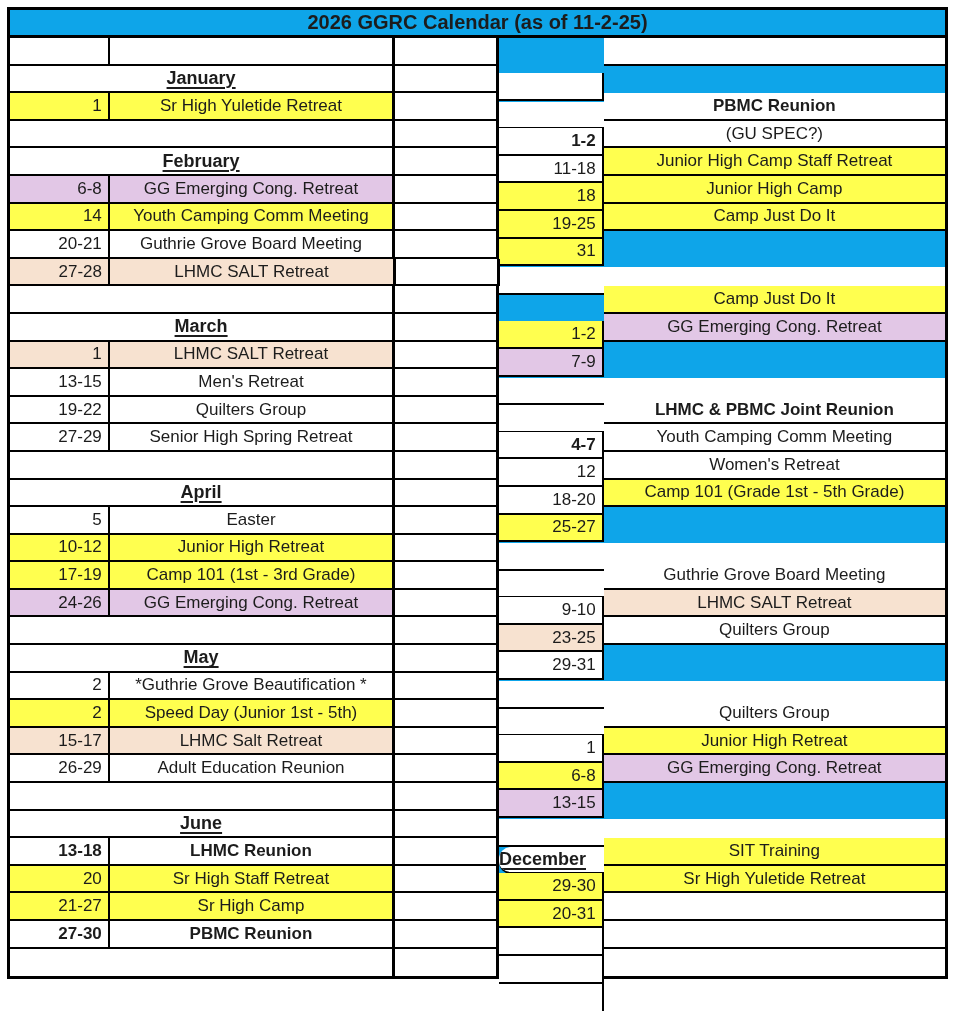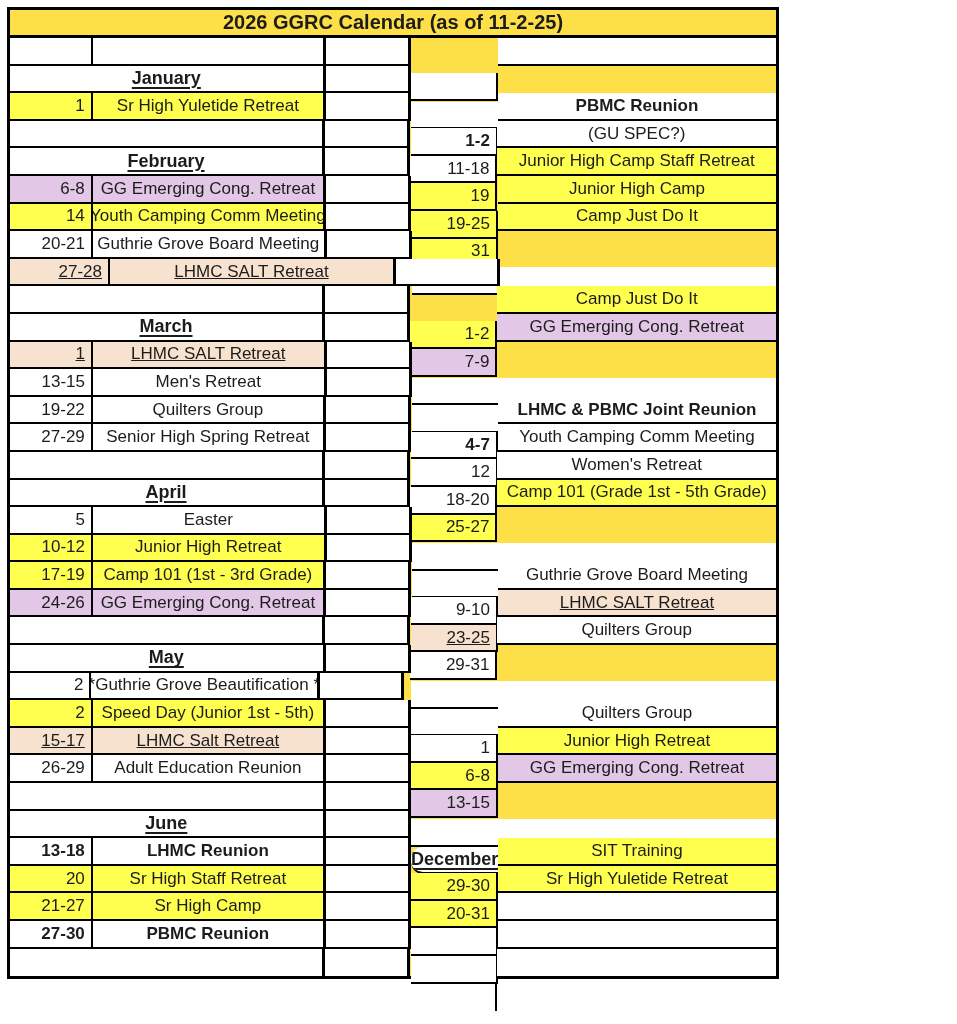--- a/index.html
+++ b/index.html
@@ -1,40 +1,40 @@
 <!DOCTYPE html>
 <html><head>
 <meta charset="utf-8">
 <style>
   html,body{margin:0;padding:0;background:#ffffff;}
   body{width:957px;height:1024px;position:relative;font-family:"Liberation Sans",sans-serif;
        -webkit-font-smoothing:antialiased;color:#1c1c1c;}
-  .sheet{position:absolute;left:7px;top:7px;width:772px;box-sizing:border-box;
-         border:3px solid #000;background:#fde047;text-align:right;}
+  .sheet{position:absolute;left:7px;top:7px;width:941px;box-sizing:border-box;
+         border:3px solid #000;background:#0ea5e9;text-align:right;}
   .trow{display:flex;box-sizing:border-box;height:28px;border-bottom:3px solid #000;
         align-items:center;justify-content:center;font-size:20px;font-weight:700;}
   .row{display:flex;box-sizing:border-box;height:27.6px;}
   .row:last-child .cell{border-bottom:none;}
   .cell{box-sizing:border-box;height:100%;display:flex;align-items:center;overflow:hidden;
         white-space:nowrap;border-bottom:2px solid #000;font-size:17px;background:#fff;}
   .cA{width:100px;border-right:2px solid #000;justify-content:flex-end;padding-right:6px;}
   .cB{width:286px;border-right:3px solid #000;justify-content:center;}
   .cAB{width:386px;border-right:3px solid #000;justify-content:center;}
   .gap{width:104px;border-right:3px solid #000;}
   .cD{width:105px;border-right:2px solid #000;justify-content:flex-end;padding-right:6px;margin-top:35px;}
   .cE{width:342px;justify-content:center;}
   .cDE{width:447px;justify-content:center;margin-top:36px;}
   .month{font-weight:700;font-size:18px;}
   .month span{text-decoration:underline;text-decoration-thickness:2px;text-underline-offset:3px;}
   .align-left{justify-content:flex-start;border-radius:12px;}
   .align-center-e{padding-left:77px;}
   .bold{font-weight:700;}
   .bg-yellow{background:#FFFF4F;}
   .bg-purple{background:#E2C7E6;}
-  .bg-peach{background:#F7E2D0;text-decoration:underline;}
+  .bg-peach{background:#F7E2D0;}
 </style>
 </head>
 <body>
 
 <div class="sheet">
   <div class="trow">2026 GGRC Calendar (as of 11-2-25)</div>
   <div id="grid">
       <div class="row">
         <div class="cell cA"></div>
         <div class="cell cB"></div>
@@ -62,21 +62,21 @@
         <div class="cell cAB"></div>
         <div class="cell gap"></div>
         <div class="cell cD">11-18</div>
         <div class="cell cE">(GU SPEC?)</div>
       </div>
       <div class="row">
         <div class="cell cAB month">
           <span>February</span>
         </div>
         <div class="cell gap"></div>
-        <div class="cell cD bg-yellow">19</div>
+        <div class="cell cD bg-yellow">18</div>
         <div class="cell cE bg-yellow">Junior High Camp Staff Retreat</div>
       </div>
       <div class="row">
         <div class="cell cA bg-purple">6-8</div>
         <div class="cell cB bg-purple">GG Emerging Cong. Retreat</div>
         <div class="cell gap"></div>
         <div class="cell cD bg-yellow">19-25</div>
         <div class="cell cE bg-yellow">Junior High Camp</div>
       </div>
       <div class="row">

